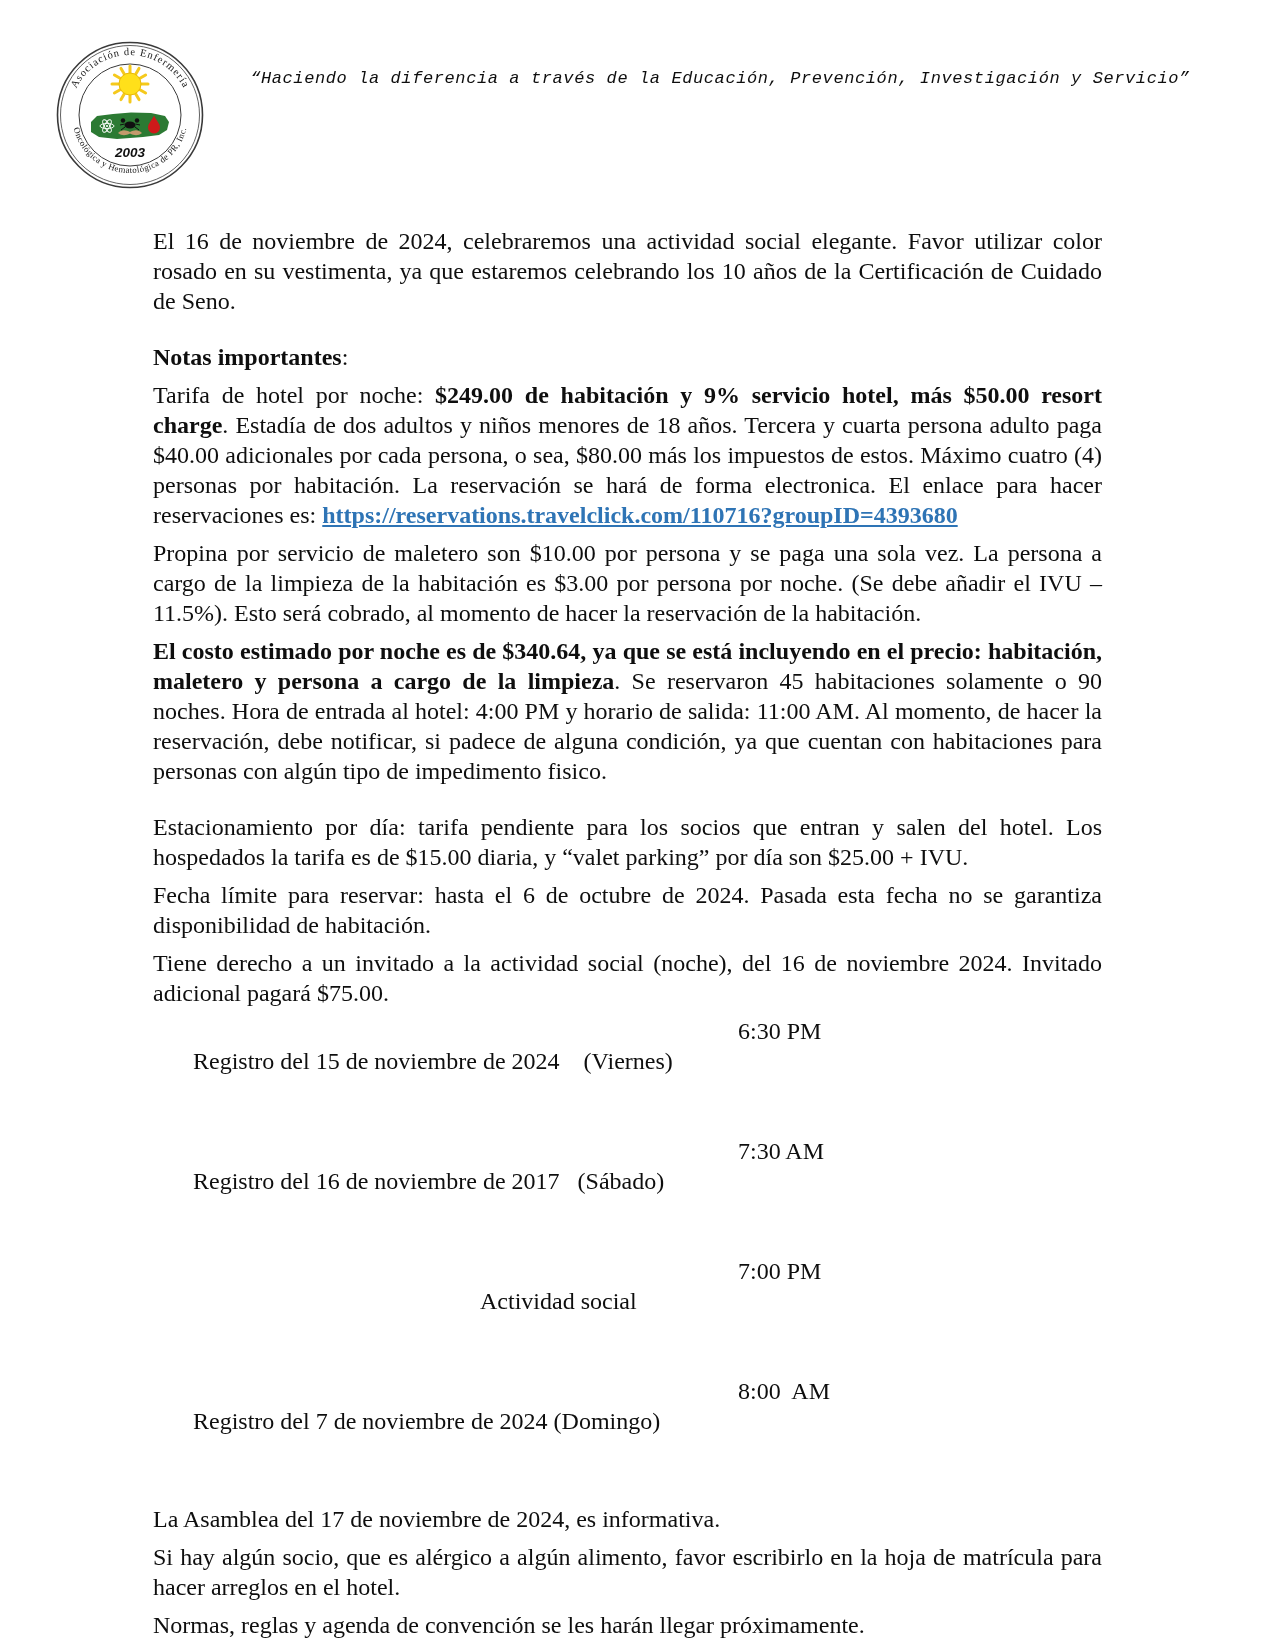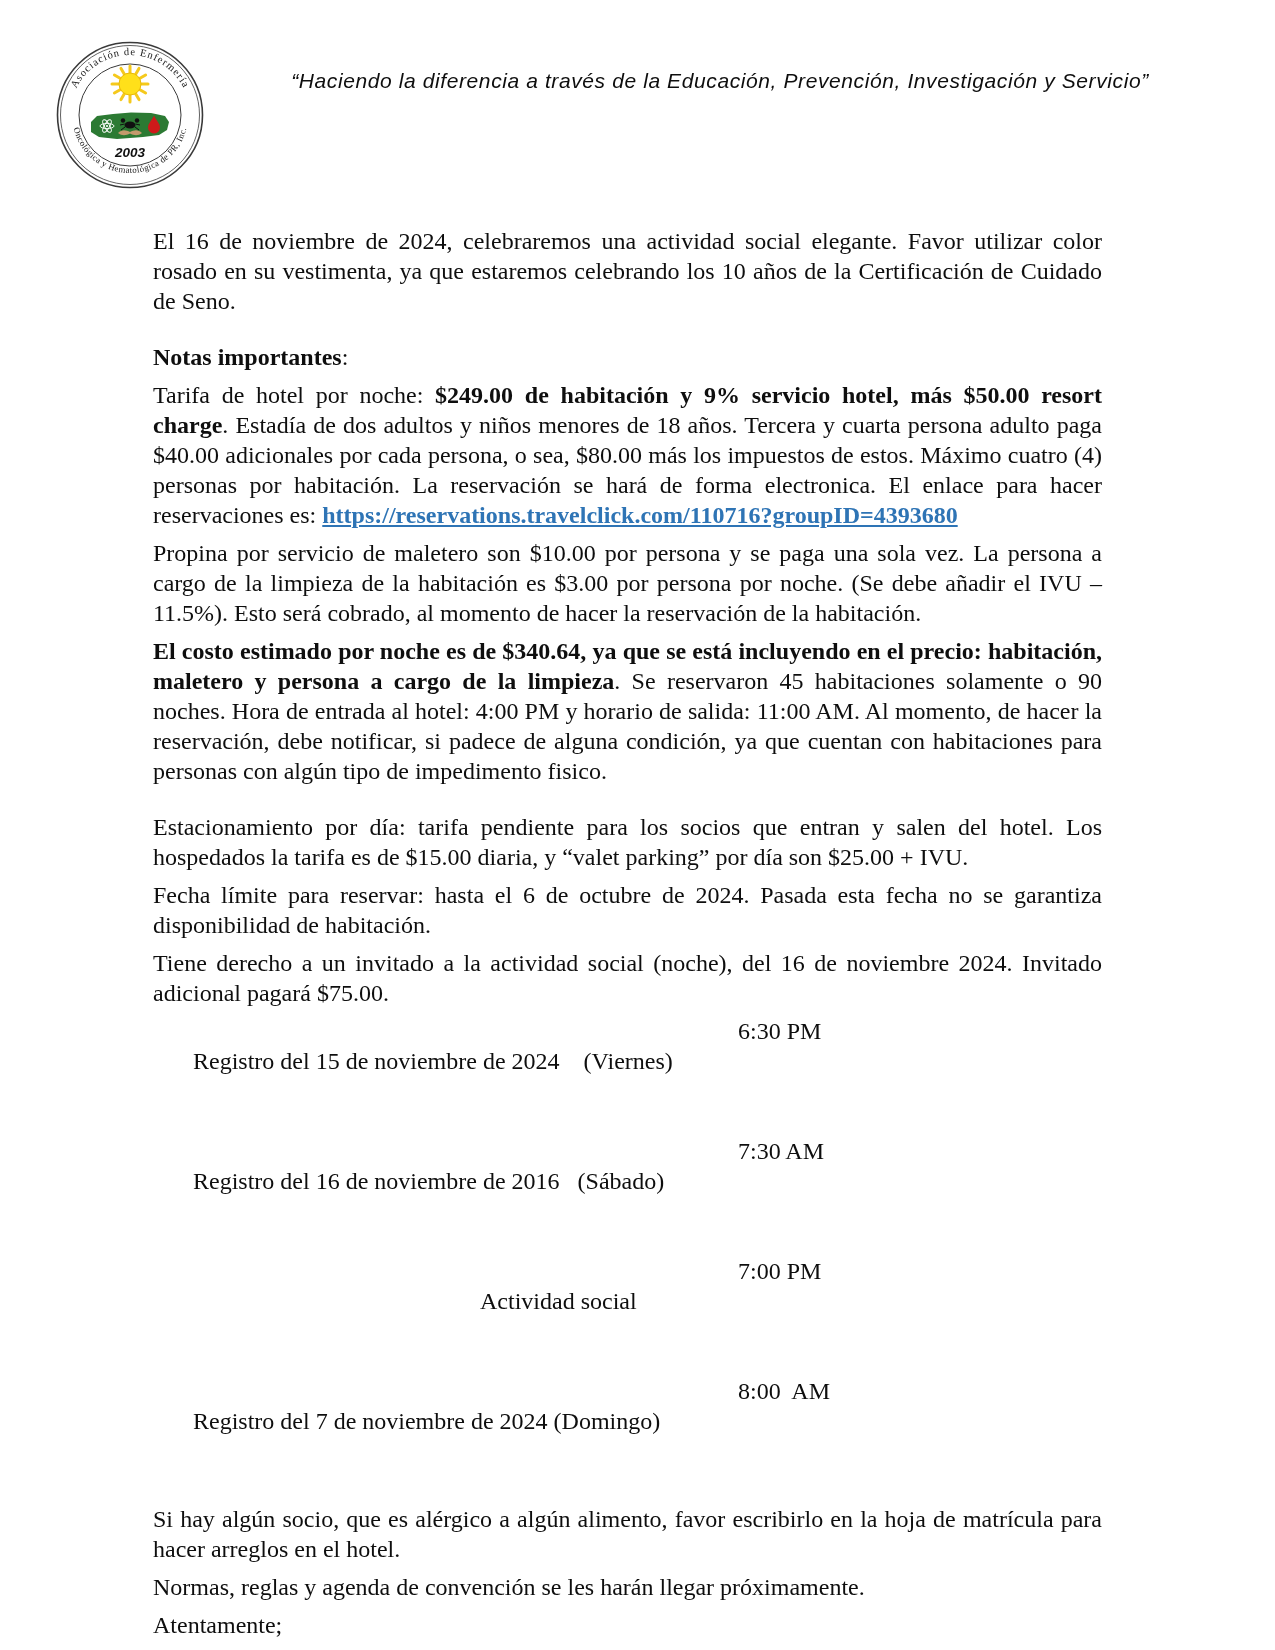--- a/index.html
+++ b/index.html
@@ -25,23 +25,23 @@
   }
   .org-name{
     margin:0;
     font-size:27px;
     font-weight:bold;
     white-space:nowrap;
     letter-spacing:.2px;
   }
   .tagline{
     margin-top:7px;
-    font-family:Liberation Sans, sans-serif;
+    font-family:Liberation Mono, monospace;
     font-style:italic;
-    font-size:21px;
+    font-size:17px;
     letter-spacing:.6px;
     white-space:nowrap;
   }
   
   .letter-main{
     margin:32px 165px 0 145px;
     font-size:24px;
     line-height:30px;
     text-align:justify;
   }
@@ -146,32 +146,33 @@
     <p>Estacionamiento por día:  tarifa pendiente para los socios que entran y salen del hotel.  Los hospedados la tarifa es de $15.00 diaria, y “valet parking” por día son $25.00 + IVU.</p>
     <p>Fecha límite para reservar:  hasta el 6 de octubre de 2024.  Pasada esta fecha no se garantiza disponibilidad de habitación.</p>
     <p>Tiene derecho a un invitado a la actividad social (noche), del 16 de noviembre 2024.  Invitado adicional pagará $75.00.</p>
 
     <div class="schedule">
       <div class="schedule-row">
         <span class="label">Registro del 15 de noviembre de 2024    (Viernes)</span>
         <span class="time">6:30 PM</span>
       </div>
       <div class="schedule-row">
-        <span class="label">Registro del 16 de noviembre de 2016   (Sábado)</span>
+        <span class="label">Registro del 16 de noviembre de 2017   (Sábado)</span>
         <span class="time">7:30 AM</span>
       </div>
       <div class="schedule-row">
         <span class="label indent">Actividad social</span>
         <span class="time">7:00 PM</span>
       </div>
       <div class="schedule-row">
         <span class="label">Registro del 7 de noviembre de 2024 (Domingo)</span>
         <span class="time">8:00  AM</span>
       </div>
     </div>
 
+    <p>La Asamblea del 17 de noviembre de 2024, es informativa.</p>
     <p>Si hay algún socio, que es alérgico a algún alimento, favor escribirlo en la hoja de matrícula para hacer arreglos en el hotel.</p>
     <p>Normas, reglas y agenda de convención se les harán llegar próximamente.</p>
     <p>Atentamente;</p>
 
   </main>
 
 </div>
 
 </body></html>

